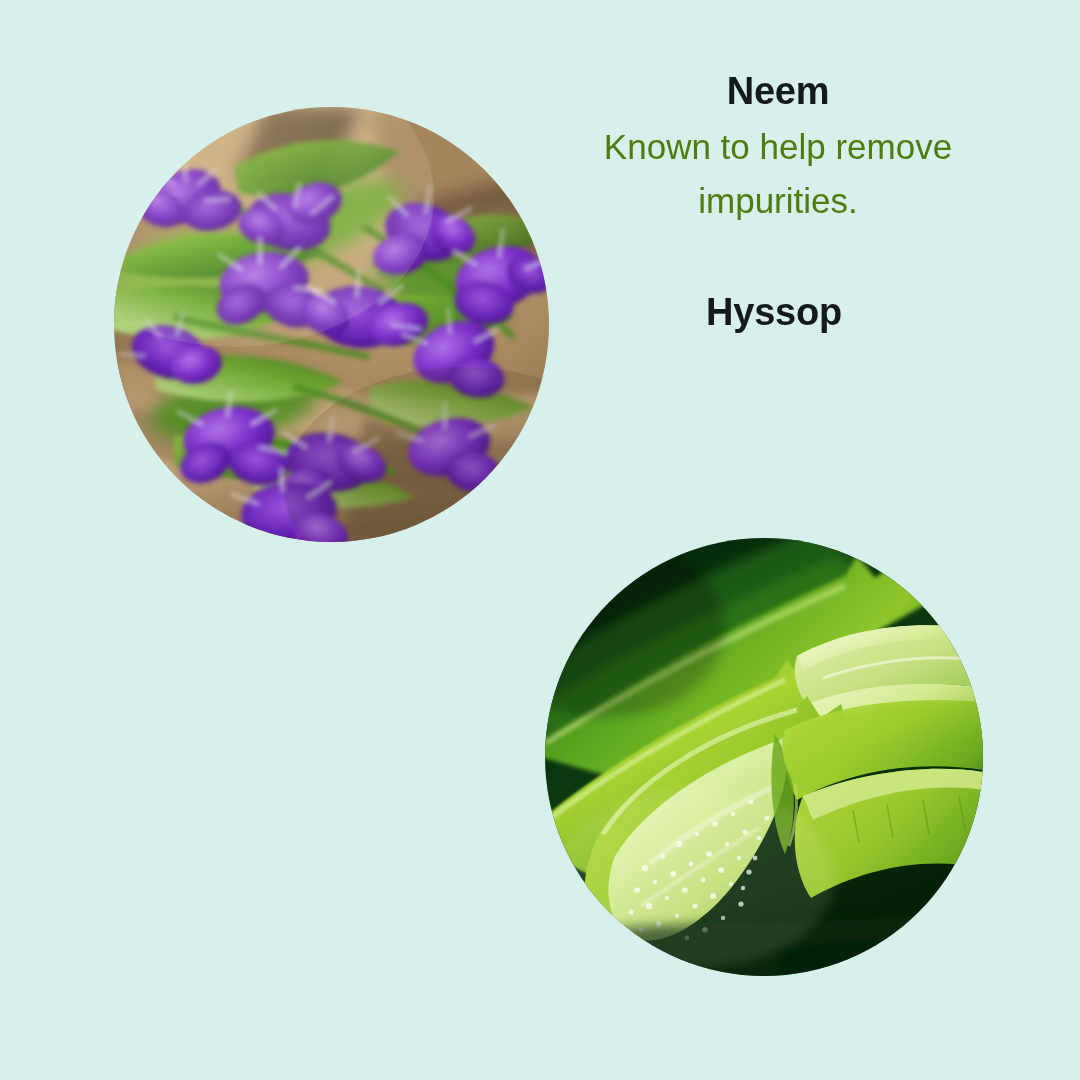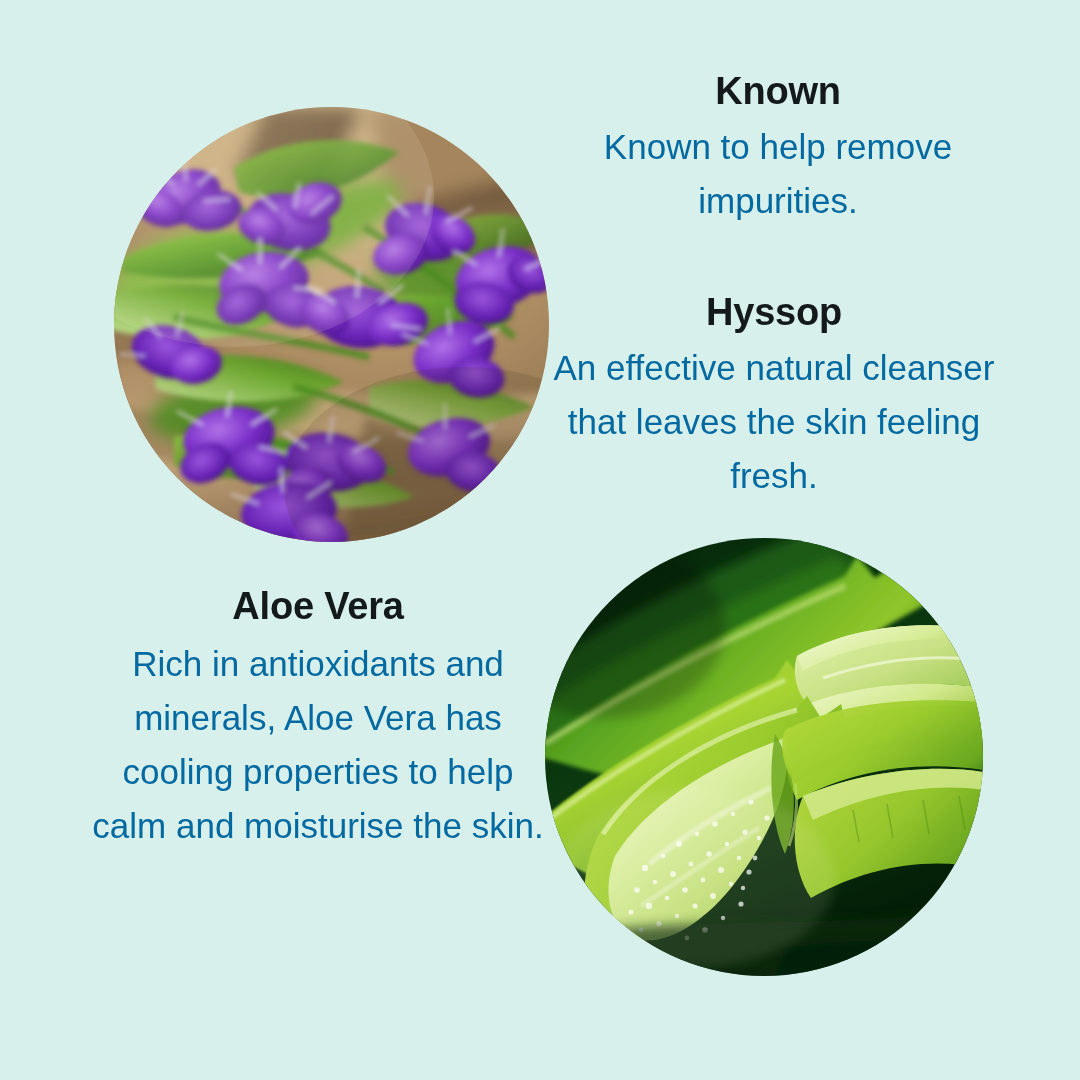--- a/index.html
+++ b/index.html
@@ -53,21 +53,21 @@
     line-height: 46px;
     letter-spacing: -0.2px;
     margin: 0;
     color: #14191a;
   }
   .body {
     font-weight: 400;
     font-size: 35px;
     line-height: 54px;
     margin: 0;
-    color: #0369a1;
+    color: #4d7c0f;
   }
 
   #block-neem   { left: 556px; top: 68px;  width: 444px; }
   #block-neem .heading { margin-bottom: 6px; }
 
   #block-hyssop { left: 548px; top: 289px; width: 452px; }
   #block-hyssop .heading { margin-bottom: 6px; }
 
   #block-aloe   { left: 92px;  top: 583px; width: 452px; }
   #block-aloe .heading { margin-bottom: 8px; }
@@ -464,27 +464,22 @@
         <path d="M0 400 C110 378 250 392 438 372 L438 438 L0 438 Z" fill="#0a2c09"></path>
         <path d="M240 410 C320 398 380 404 438 396 L438 438 L230 438 Z" fill="#06200a"></path>
       </g>
 
       <ellipse cx="150" cy="340" rx="140" ry="90" fill="#fbffdf" opacity="0.10" filter="url(#blurA)"></ellipse>
       <ellipse cx="60" cy="90" rx="120" ry="90" fill="#000000" opacity="0.22" filter="url(#blurA)"></ellipse>
     </svg>
   </div>
 
   <div class="text-block" id="block-neem">
-    <h2 class="heading">Known</h2>
+    <h2 class="heading">Neem</h2>
     <p class="body">Known to help remove impurities.</p>
   </div>
 
   <div class="text-block" id="block-hyssop">
     <h2 class="heading">Hyssop</h2>
-    <p class="body">An effective natural cleanser that leaves the skin feeling fresh.</p>
   </div>
 
-  <div class="text-block" id="block-aloe">
-    <h2 class="heading">Aloe Vera</h2>
-    <p class="body">Rich in antioxidants and minerals, Aloe Vera has cooling properties to help calm and moisturise the skin.</p>
-  </div>
 
 </div>
 
 </body></html>

